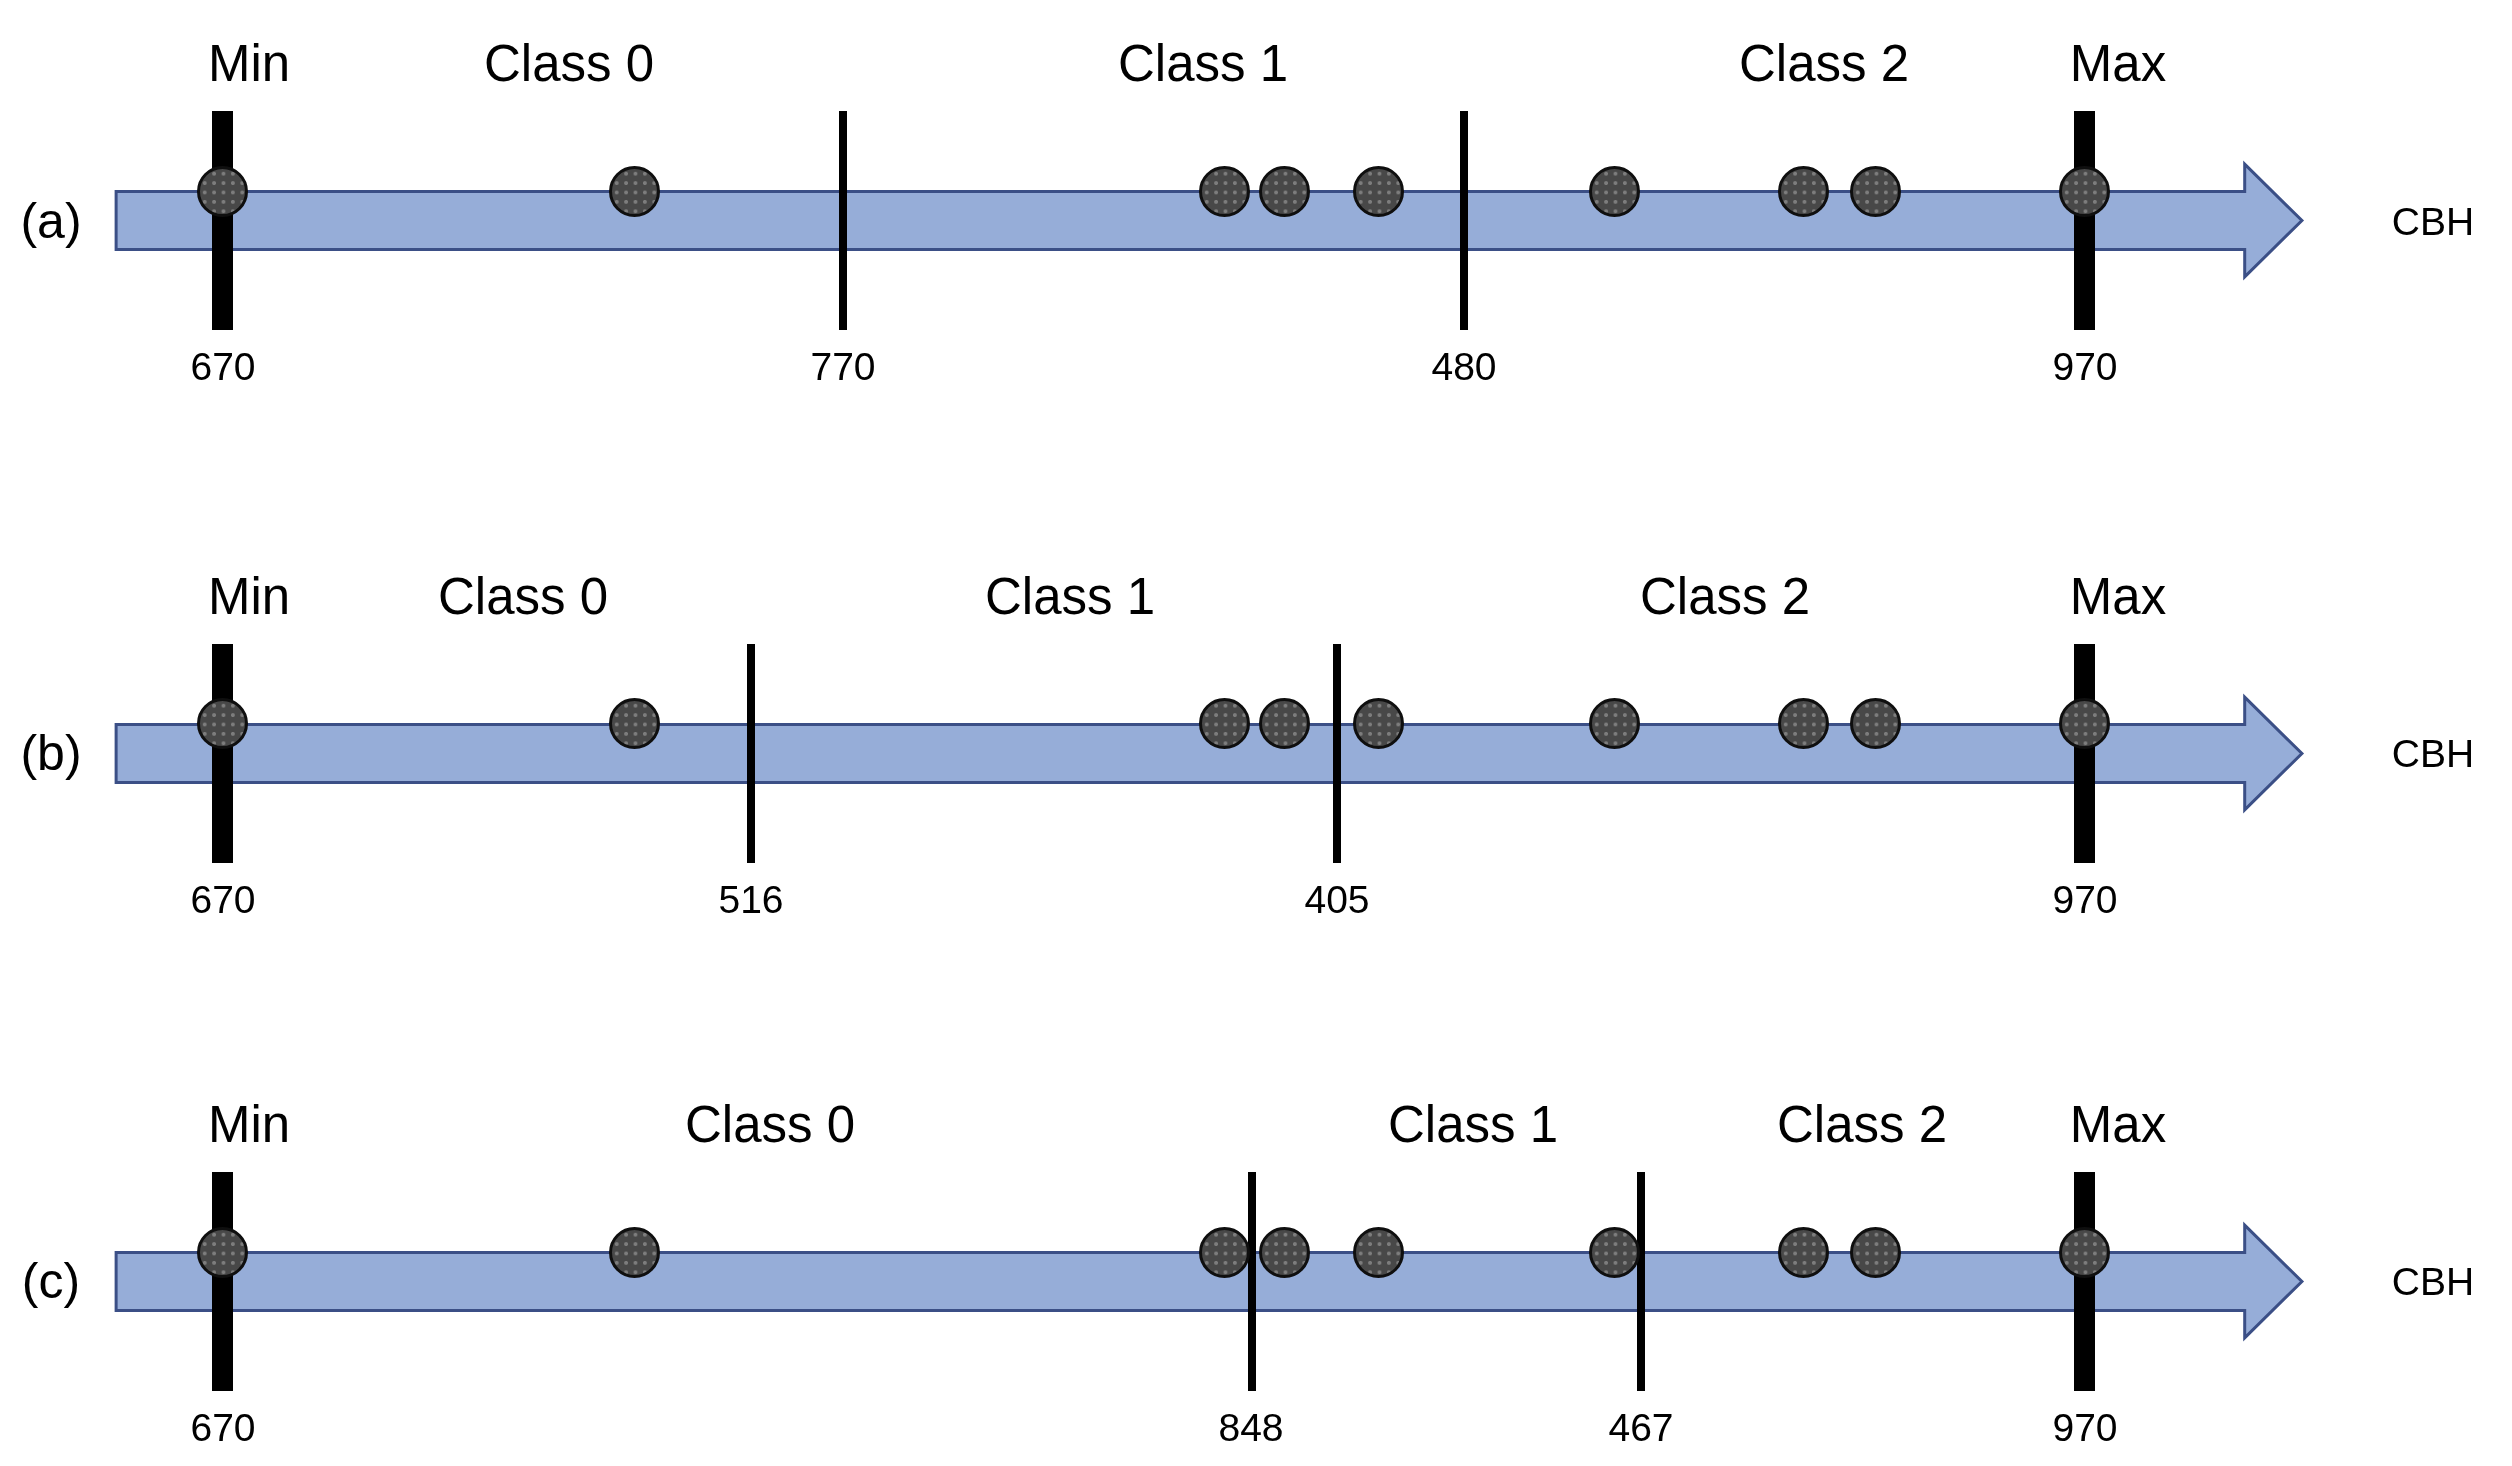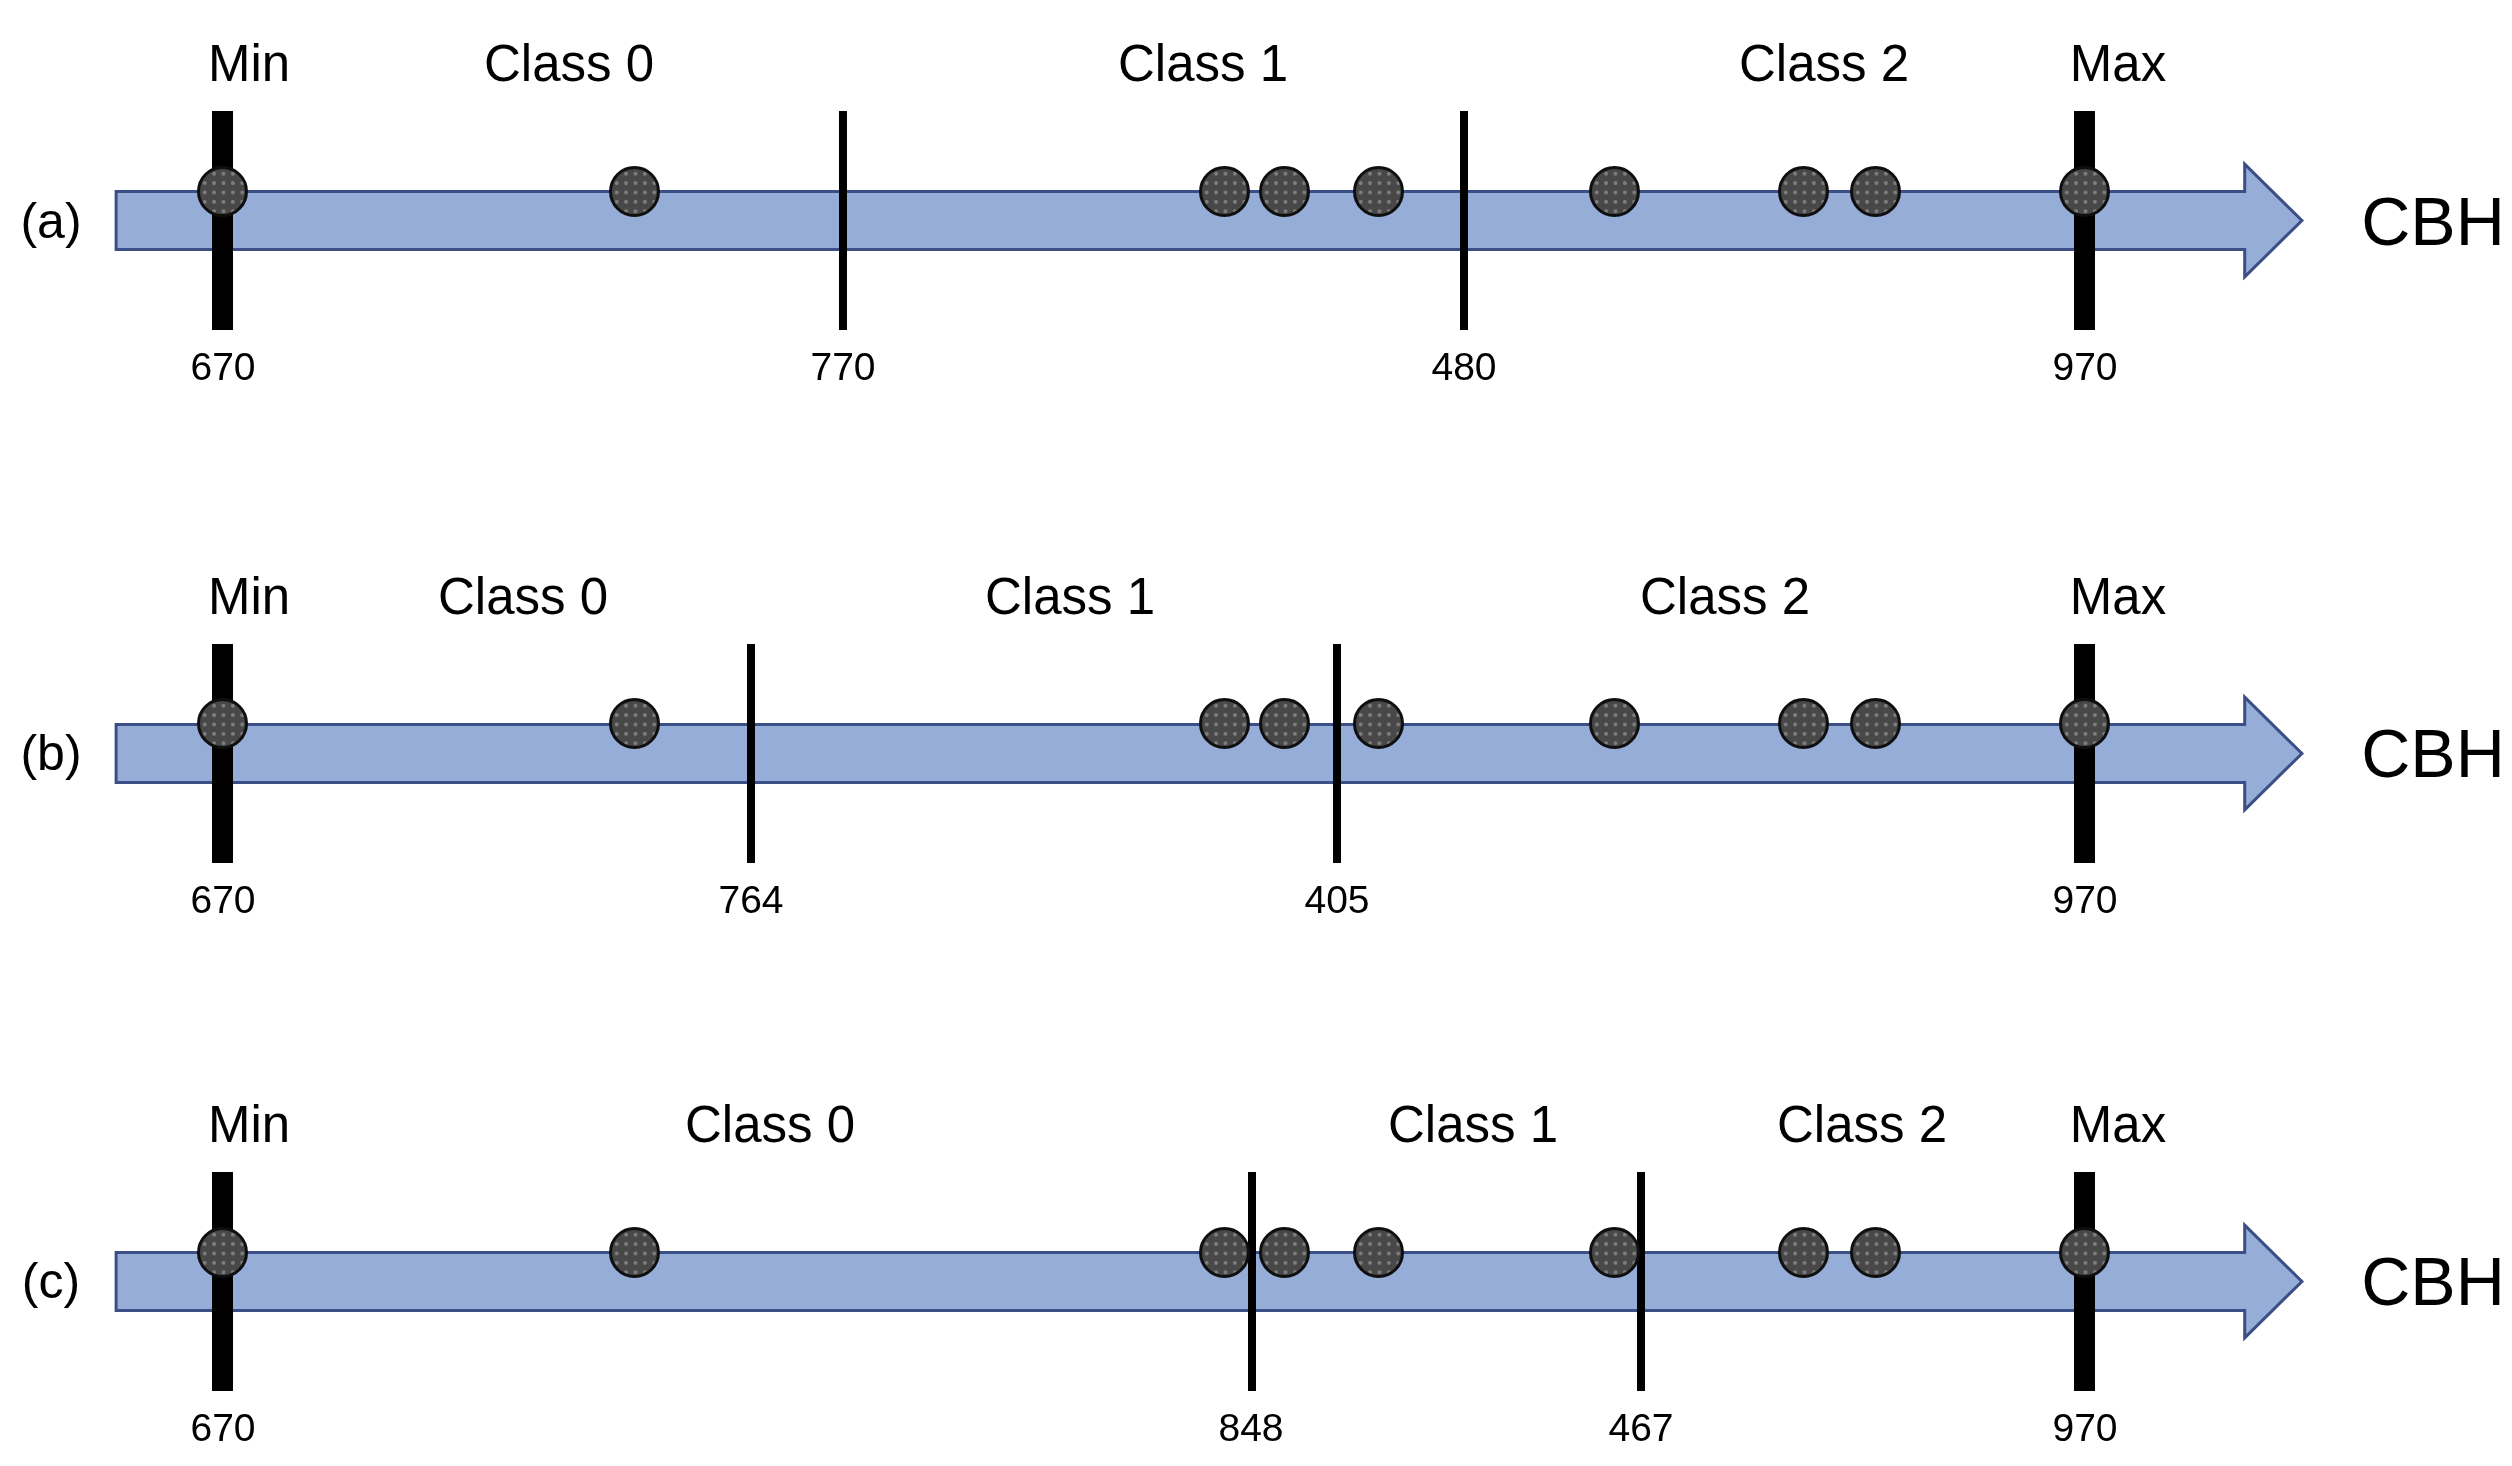--- a/index.html
+++ b/index.html
@@ -4,21 +4,21 @@
 <style>
   html,body{margin:0;padding:0;background:#ffffff;}
   body{width:2512px;height:1466px;overflow:hidden;
        font-family:"Liberation Sans", sans-serif;color:#000;}
   #diagram{position:relative;width:2512px;height:1466px;background:#fff;}
   #diagram svg{position:absolute;}
   .label{position:absolute;transform:translate(-50%,-50%);white-space:nowrap;
          color:var(--text-color,#000);line-height:1;}
   .top-label{font-size:51px;margin-left:26px;}
   .num-label{font-size:39px;}
-  .axis-label{font-size:68px;}
+  .axis-label{font-size:39px;}
   .row-letter{font-size:50px;}
   .tick{position:absolute;background:var(--tick-color,#000);}
   .dot{position:absolute;width:51px;height:51px;box-sizing:border-box;
        border:3.4px solid var(--dot-border,#0f0f0f);border-radius:50%;
        background-color:var(--dot-fill,#484848);
        background-image:radial-gradient(circle,var(--dot-speckle,#7d7d7d) 1.7px,rgba(0,0,0,0) 2.2px);
        background-size:9.4px 9.4px;}
 </style>
 </head>
 <body>
@@ -51,21 +51,21 @@
     <div class="dot" style="left: 2059px; top: 166px;"></div>
     <div class="label row-letter" style="left: 51px; top: 221px;">(a)</div>
     <div class="label axis-label" style="left: 2433px; top: 221px;">CBH</div>
     <svg width="2512" height="123" style="left: 0px; top: 692px;" viewBox="0 0 2935 144">
       <polygon points="133,38 2625,38 2625,6 2692,72 2625,138 2625,106 133,106" fill="#96add8" stroke="#3b4f86" stroke-width="3.5"></polygon>
     </svg>
     <div class="tick" style="left: 212px; top: 644px; width: 21.4px; height: 219px;"></div>
     <div class="label num-label" style="left: 223px; top: 899px;">670</div>
     <div class="label top-label" style="left: 223px; top: 596px;">Min</div>
     <div class="tick" style="left: 747px; top: 644px; width: 7.7px; height: 219px;"></div>
-    <div class="label num-label" style="left: 751px; top: 899px;">764</div>
+    <div class="label num-label" style="left: 751px; top: 899px;">516</div>
     <div class="tick" style="left: 1333px; top: 644px; width: 7.7px; height: 219px;"></div>
     <div class="label num-label" style="left: 1337px; top: 899px;">405</div>
     <div class="tick" style="left: 2074px; top: 644px; width: 21.4px; height: 219px;"></div>
     <div class="label num-label" style="left: 2085px; top: 899px;">970</div>
     <div class="label top-label" style="left: 2092px; top: 596px;">Max</div>
     <div class="label top-label" style="left: 497px; top: 596px;">Class 0</div>
     <div class="label top-label" style="left: 1044px; top: 596px;">Class 1</div>
     <div class="label top-label" style="left: 1699px; top: 596px;">Class 2</div>
     <div class="dot" style="left: 197px; top: 698px;"></div>
     <div class="dot" style="left: 609px; top: 698px;"></div>

